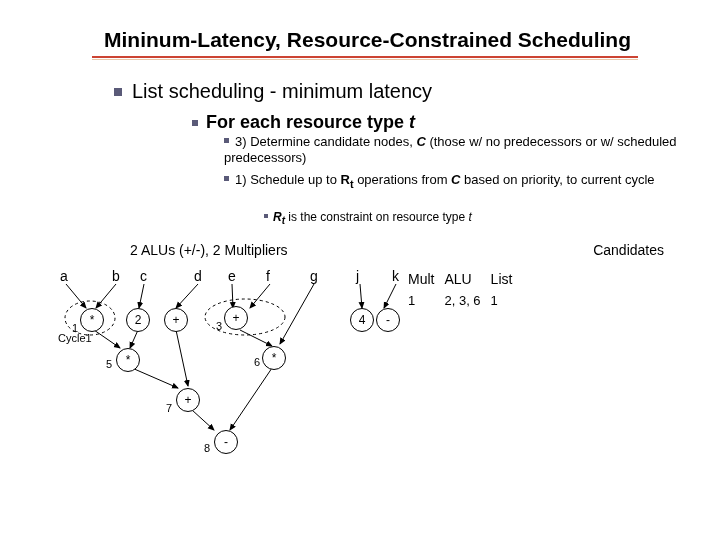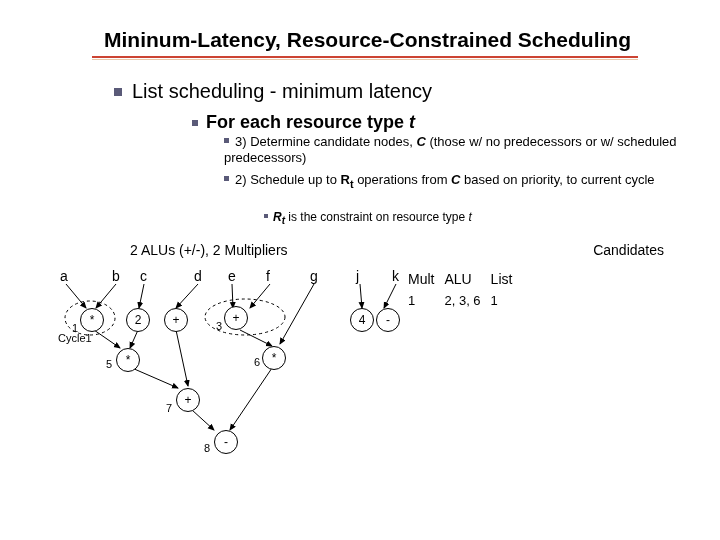--- a/index.html
+++ b/index.html
@@ -178,21 +178,21 @@
 
 <div class="l2">
   <span class="bullet-sq sm"></span><span>For each resource type </span><span class="italic">t</span>
 </div>
 
 <div class="l3a">
   <span class="bullet-sq xs"></span><span>3) Determine candidate nodes, </span><span class="bold italic">C</span><span> (those w/ no predecessors or w/ scheduled predecessors)</span>
 </div>
 
 <div class="l3b">
-  <span class="bullet-sq xs"></span><span>2) Schedule up to </span><span class="bold">R</span><sub class="bold">t</sub><span> operations from </span><span class="bold italic">C</span><span> based on priority, to current cycle</span>
+  <span class="bullet-sq xs"></span><span>1) Schedule up to </span><span class="bold">R</span><sub class="bold">t</sub><span> operations from </span><span class="bold italic">C</span><span> based on priority, to current cycle</span>
 </div>
 
 <div class="l4">
   <span class="bullet-sq xxs"></span><span class="bold italic">R</span><sub class="bold italic">t</sub><span> is the constraint on resource type </span><span class="italic">t</span>
 </div>
 
 <div class="resources">2 ALUs (+/-), 2 Multipliers</div>
 <div class="candidates">Candidates</div>
 
 <div class="graph">

